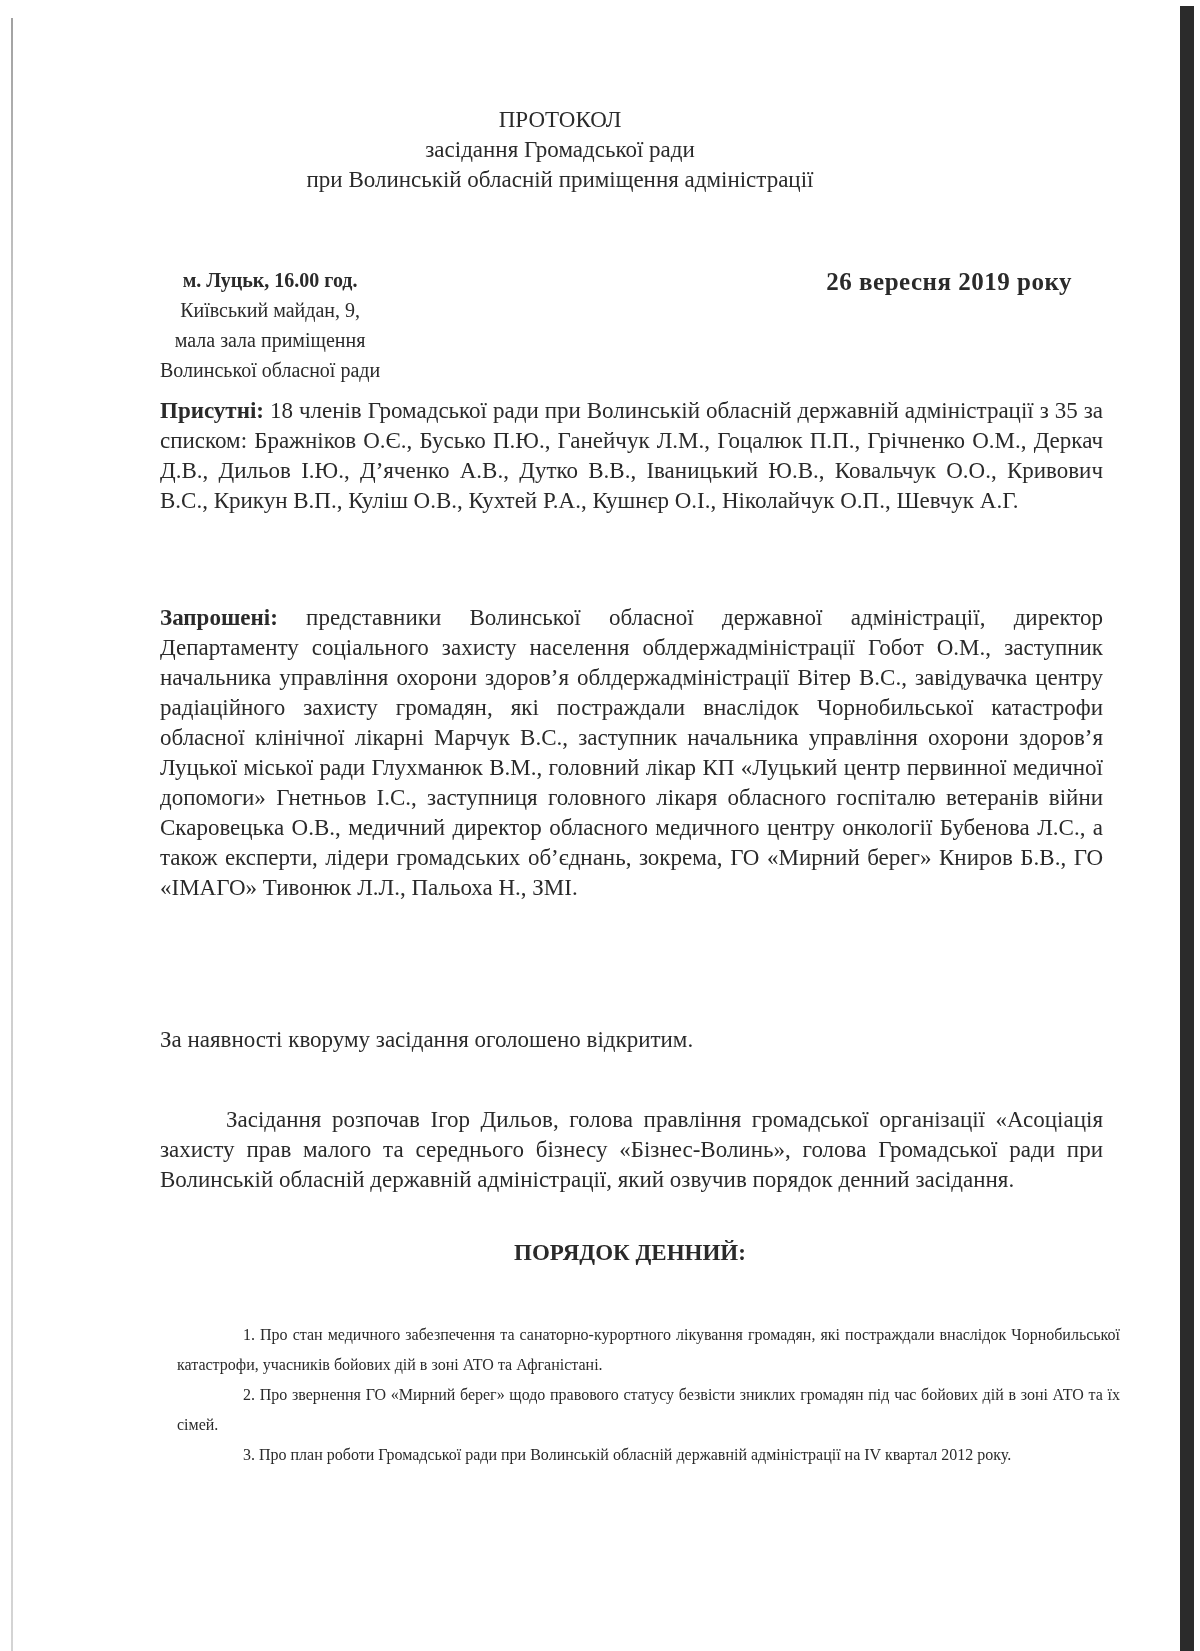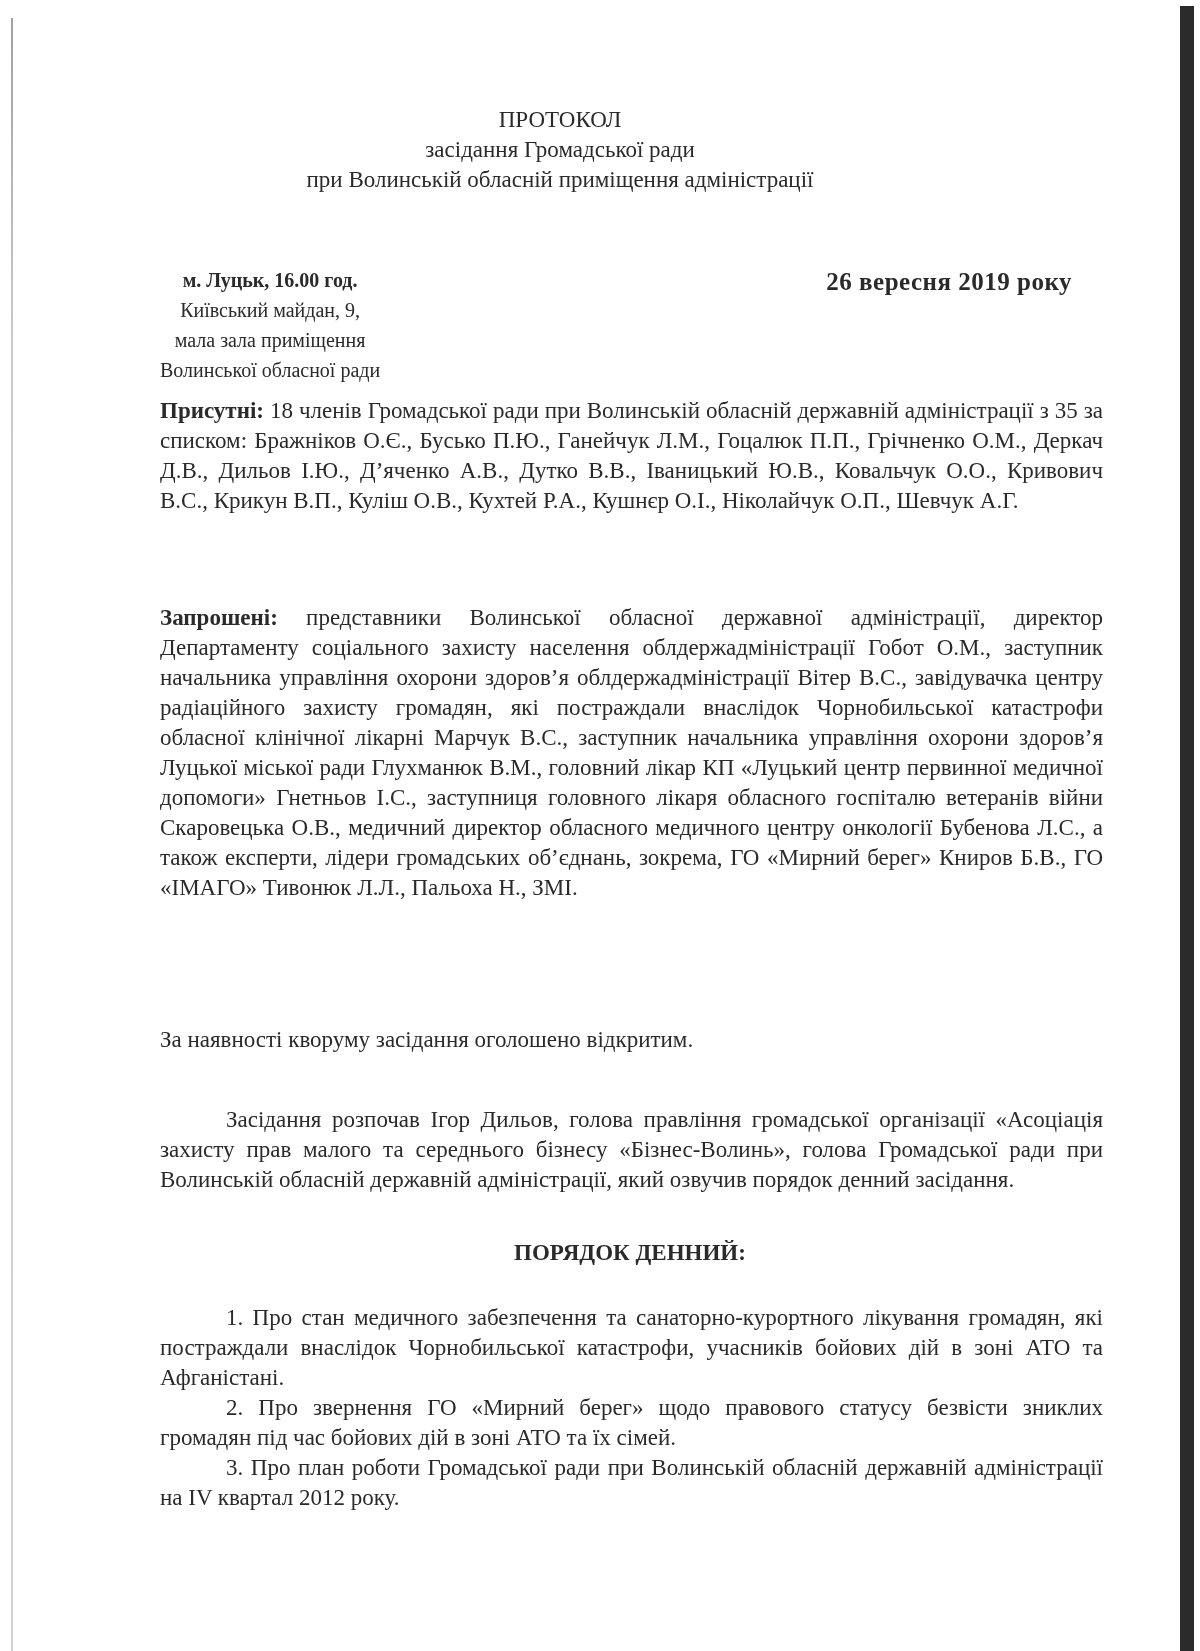--- a/index.html
+++ b/index.html
@@ -86,24 +86,24 @@
       top: 1240px;
       text-align: center;
       font-size: 23px;
       font-weight: bold;
     }
     #agenda {
       position: absolute;
       left: 160px;
       top: 1303px;
       width: 943px;
-      font-size: 23px;
+      font-size: 16px;
       line-height: 30px;
       text-align: justify;
-      margin: 0;
+      margin: 17px;
       padding: 0;
       list-style: none;
     }
     #agenda li { text-indent: 66px; }
   </style>
 </head>
 <body>
 
 <div class="scan-edge-left"></div>
 <div class="scan-edge-right"></div>

